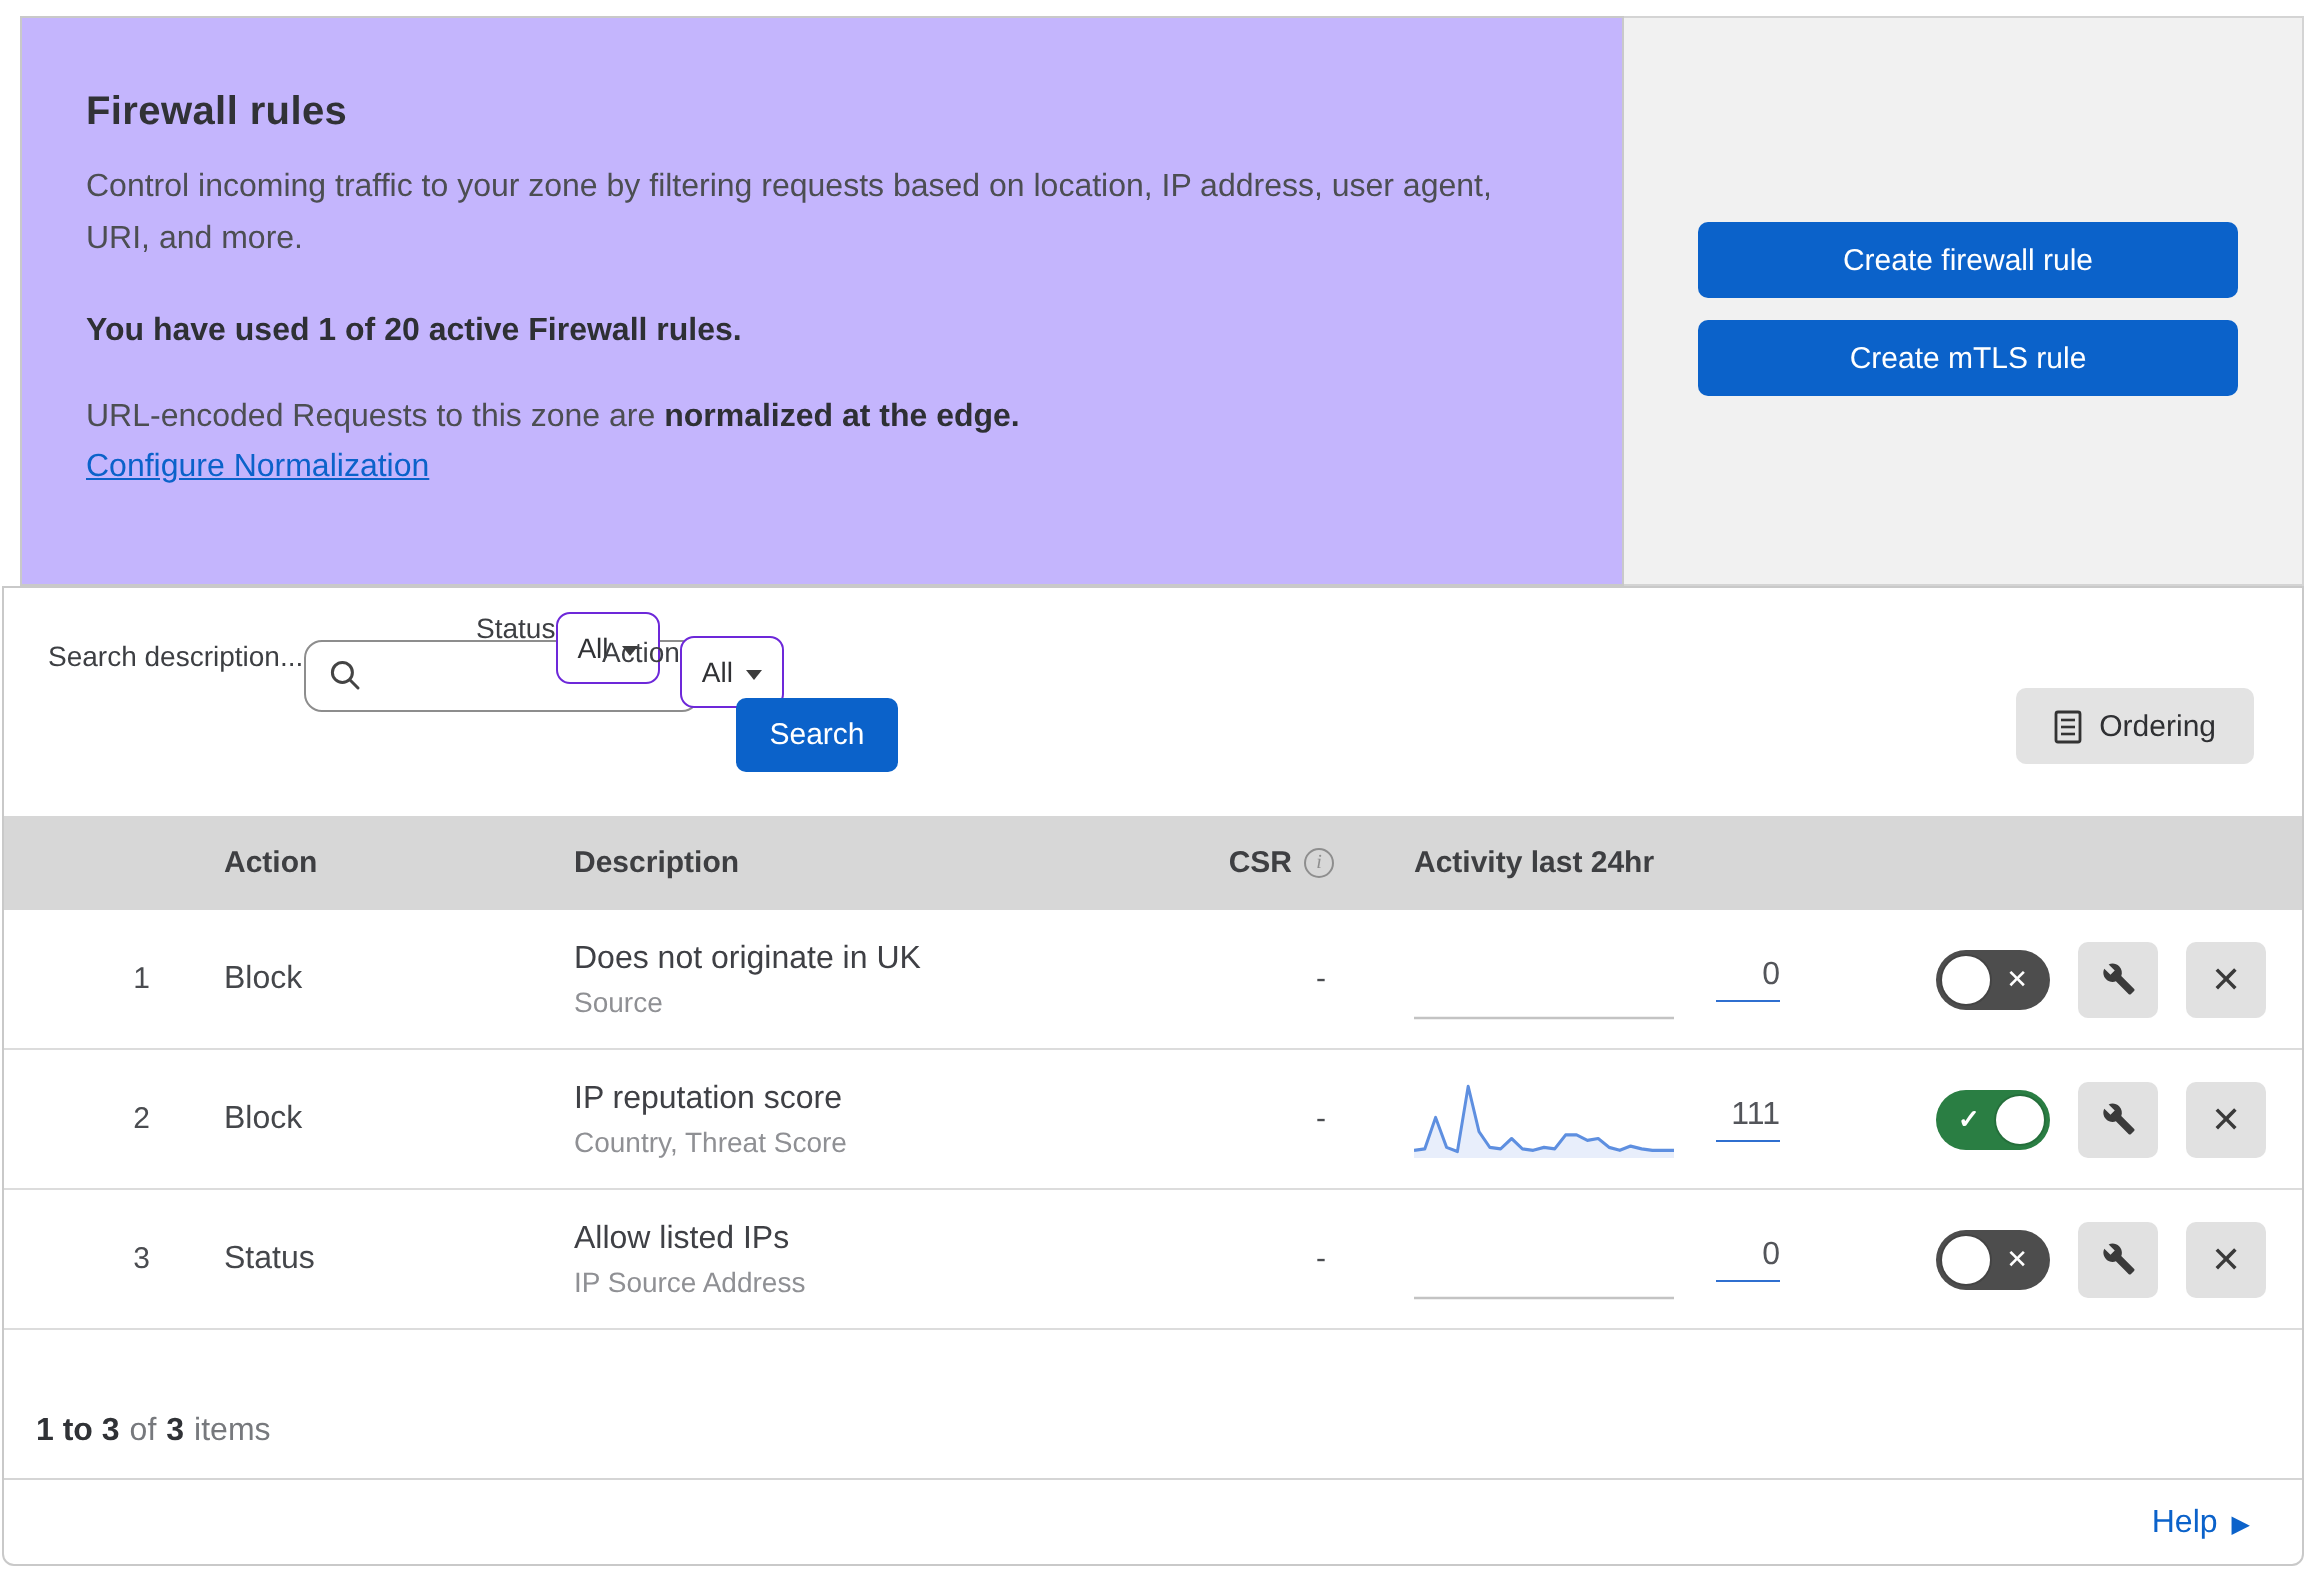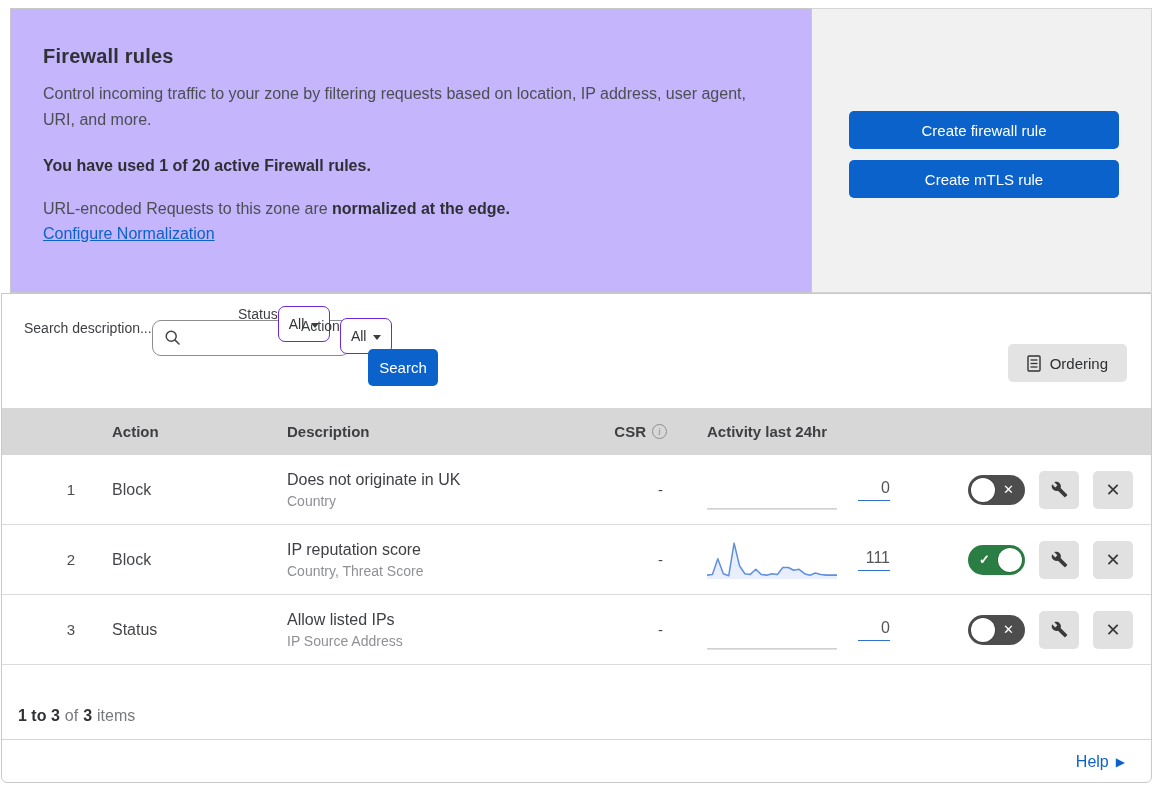--- a/index.html
+++ b/index.html
@@ -27,21 +27,21 @@
   
   .filter-bar { position:relative; height:114px; }
   .filter-group { position:absolute; display:flex; flex-direction:row; }
   .filter-label { font-size:14px; color:#3d3f43; margin-bottom:7px; }
   .fg-search { left:22px; top:26px; }
   .fg-status { left:236px; top:12px; }
   .fg-action { left:299px; top:24px; }
   .search-box { width:198px; height:36px; border:1px solid #8d8d8d; border-radius:9px; background:#fff; display:flex; align-items:center; padding-left:11px; cursor:text; }
   .select-box { height:36px; border:1px solid #6d28d9; border-radius:7px; background:#fff; display:flex; align-items:center; justify-content:center; font-size:14px; color:#303134; padding:0 10px; cursor:pointer; }
   .caret { display:inline-block; width:0; height:0; border-left:4.5px solid transparent; border-right:4.5px solid transparent; border-top:5px solid #3c3c3c; margin-left:7px; margin-top:2px; }
-  .btn-search { position:absolute; left:366px; top:55px; width:70px; height:37px; background:var(--accent,#0b62ca); color:#fff; border:none; border-radius:5px; font-family:inherit; font-size:15px; cursor:pointer; }
+  .btn-search { position:absolute; left:366px; top:55px; width:81px; height:37px; background:var(--accent,#0b62ca); color:#fff; border:none; border-radius:5px; font-family:inherit; font-size:15px; cursor:pointer; }
   .btn-ordering { position:absolute; right:24px; top:50px; height:38px; padding:0 19px; background:#e3e3e3; color:#2f3033; border:none; border-radius:5px; font-family:inherit; font-size:15px; display:flex; align-items:center; gap:9px; cursor:pointer; }
 
   
   .grid-row { display:grid; grid-template-columns:88px 175px 312px 90px 255px 1fr; align-items:center; }
   .thead { height:47px; background:#d7d7d7; font-size:15px; font-weight:600; color:#3e3f42; }
   .th-action { padding-left:22px; }
   .th-desc { padding-left:22px; }
   .th-csr { text-align:right; display:flex; align-items:center; justify-content:flex-end; gap:6px; }
   .th-activity { padding-left:40px; }
   .info-icon { width:15px; height:15px; border:1px solid #8e8e8e; border-radius:50%; color:#8e8e8e; font-size:10px; font-weight:400; display:inline-flex; align-items:center; justify-content:center; font-family:"Liberation Serif", serif; font-style:italic; }
@@ -148,21 +148,21 @@
       <div class="th-activity">Activity last 24hr</div>
       <div></div>
     </div>
 
     <div id="rows">
   <div class="grid-row trow">
     <div class="td-num">1</div>
     <div class="td-action">Block</div>
     <div class="td-desc">
       <div class="d-title">Does not originate in UK</div>
-      <div class="d-sub">Country</div>
+      <div class="d-sub">Source</div>
     </div>
     <div class="td-csr">-</div>
     <div class="td-activity">
       <div class="spark-wrap">
         <svg class="sparkline" preserveAspectRatio="none" viewBox="0 0 130 38">
                 <line x1="0" x2="130" y1="37" y2="37" stroke="#c3c3c3" stroke-width="1.2"></line>
               </svg>
       </div>
       <a class="count-link">0</a>
     </div>

